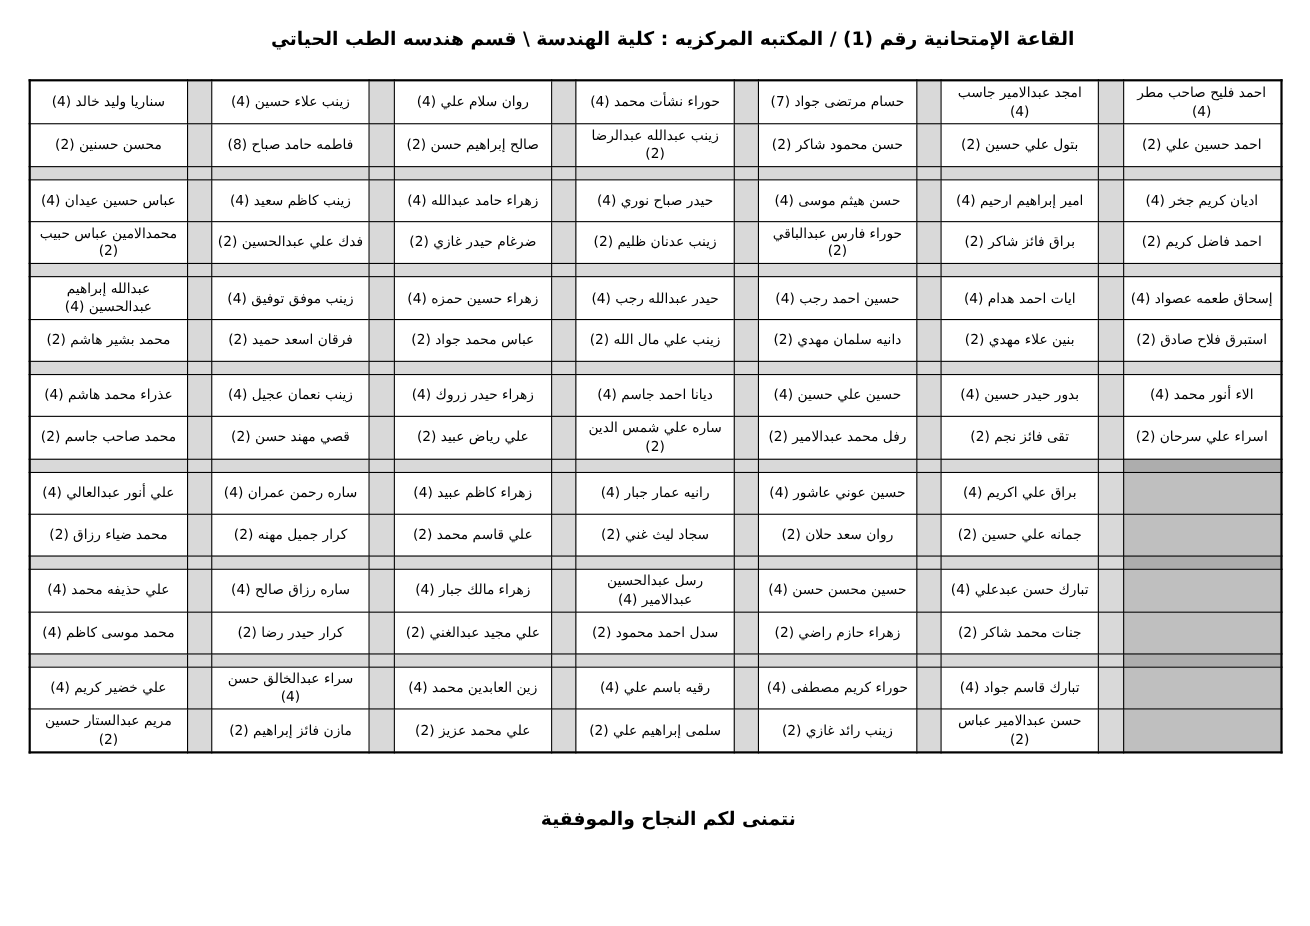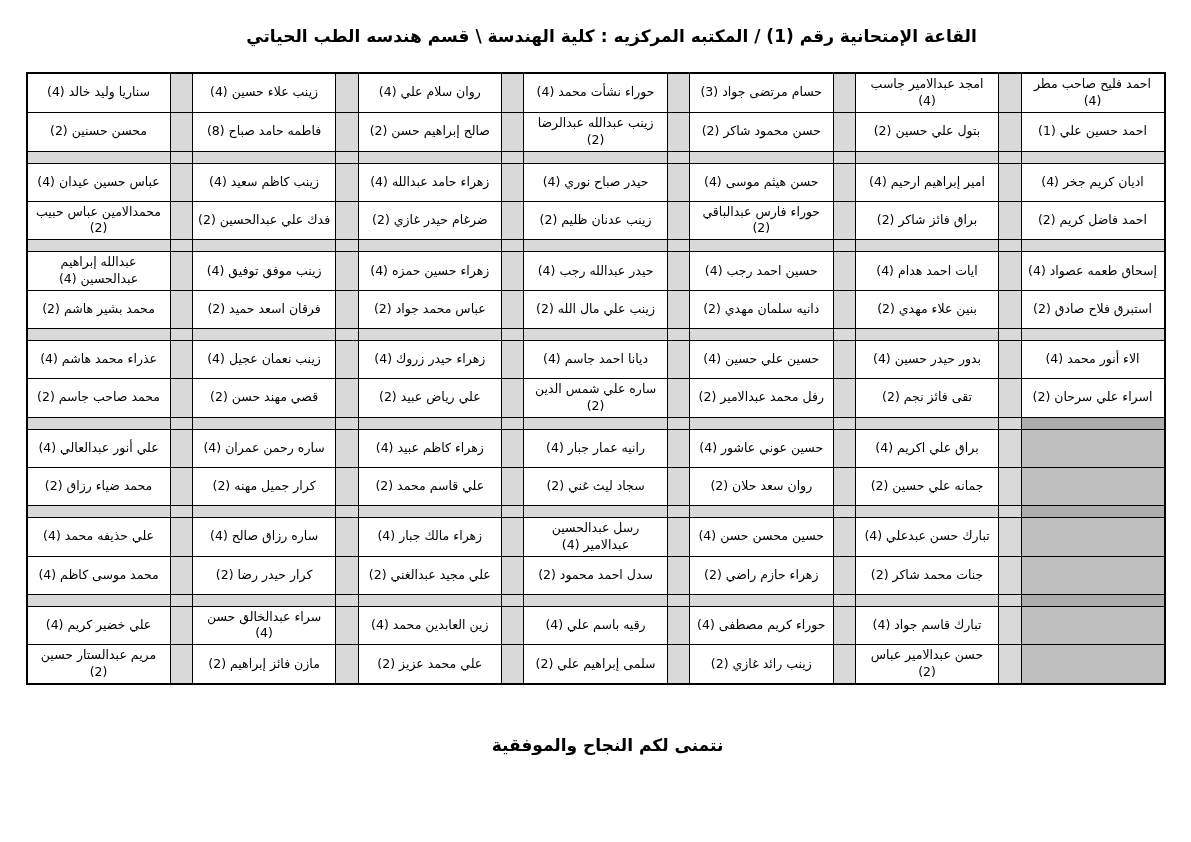--- a/index.html
+++ b/index.html
@@ -90,32 +90,32 @@
         <col style="width: 142px;">
         <col style="width: 22px;">
         <col style="width: 142px;">
       </colgroup>
     <tbody id="seating-body">
         <tr>
           <td class="name">احمد فليح صاحب مطر (4)</td>
           <td class="vspacer"></td>
           <td class="name">امجد عبدالامير جاسب (4)</td>
           <td class="vspacer"></td>
-          <td class="name">حسام مرتضى جواد (3)</td>
+          <td class="name">حسام مرتضى جواد (7)</td>
           <td class="vspacer"></td>
           <td class="name">حوراء نشأت محمد (4)</td>
           <td class="vspacer"></td>
           <td class="name">روان سلام علي (4)</td>
           <td class="vspacer"></td>
           <td class="name">زينب علاء حسين (4)</td>
           <td class="vspacer"></td>
           <td class="name">سناريا وليد خالد (4)</td>
         </tr>
         <tr>
-          <td class="name">احمد حسين علي (1)</td>
+          <td class="name">احمد حسين علي (2)</td>
           <td class="vspacer"></td>
           <td class="name">بتول علي حسين (2)</td>
           <td class="vspacer"></td>
           <td class="name">حسن محمود شاكر (2)</td>
           <td class="vspacer"></td>
           <td class="name">زينب عبدالله عبدالرضا (2)</td>
           <td class="vspacer"></td>
           <td class="name">صالح إبراهيم حسن (2)</td>
           <td class="vspacer"></td>
           <td class="name">فاطمه حامد صباح (8)</td>

